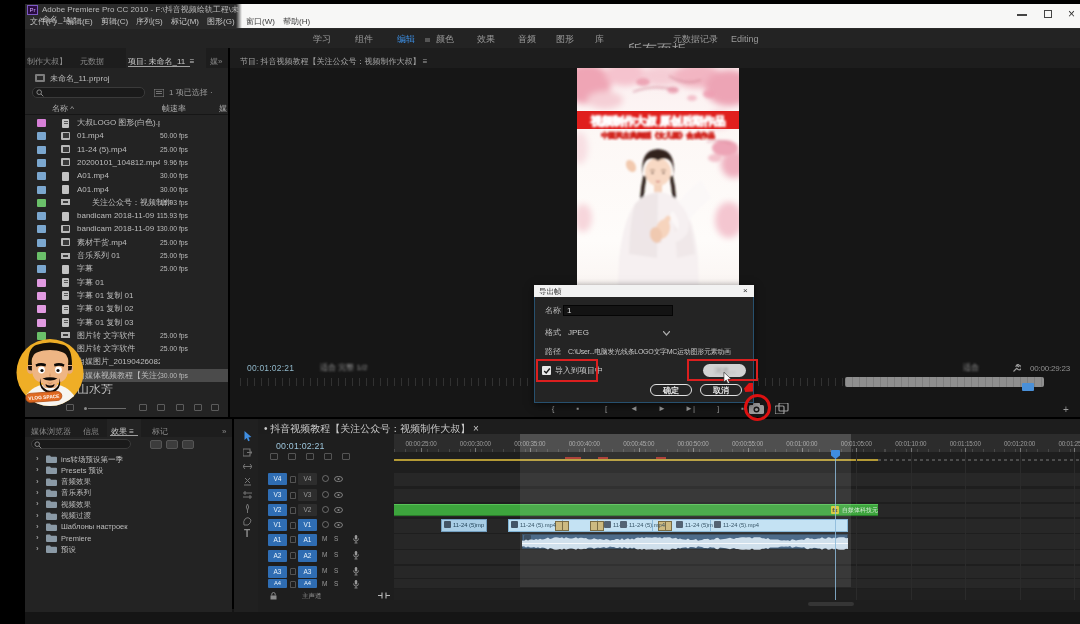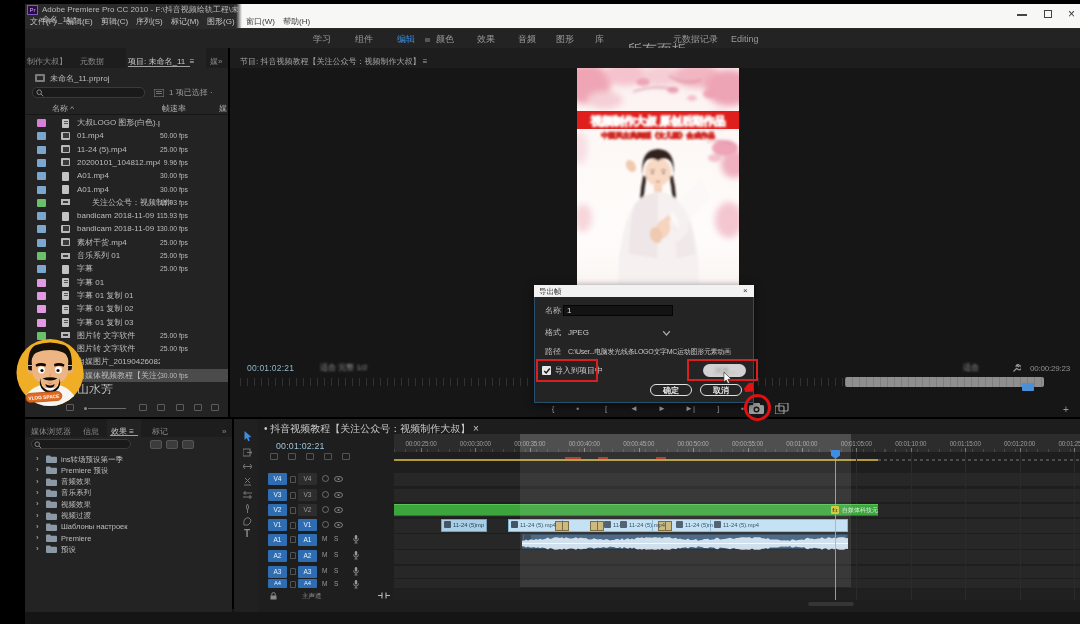--- a/index.html
+++ b/index.html
@@ -386,21 +386,21 @@
 <div class="abs" style="left:182px;top:440px;width:12px;height:9px;background:#3c3c3c;border-radius:2px;border:1px solid #555"></div>
 <div class="abs" style="left:36px;top:454.0px;width:6px;height:9px;color:#9a9a9a;font-size:8px;line-height:9px;font-weight:bold">›</div>
 <svg class="abs" style="left:46px;top:455.0px" width="11" height="8" viewBox="0 0 11 8">
       <path d="M0 1.5 Q0 0.5 1 0.5 L4 0.5 L5 1.8 L10 1.8 Q11 1.8 11 2.8 L11 7 Q11 8 10 8 L1 8 Q0 8 0 7 Z" fill="#8a99a5"></path>
     </svg>
 <div class="abs b6" style="left:61px;top:454.5px;width:120px;height:9px;color:#bdbdbd;font-size:7.5px;line-height:9px;white-space:nowrap">ins转场预设第一季</div>
 <div class="abs" style="left:36px;top:465.3px;width:6px;height:9px;color:#9a9a9a;font-size:8px;line-height:9px;font-weight:bold">›</div>
 <svg class="abs" style="left:46px;top:466.3px" width="11" height="8" viewBox="0 0 11 8">
       <path d="M0 1.5 Q0 0.5 1 0.5 L4 0.5 L5 1.8 L10 1.8 Q11 1.8 11 2.8 L11 7 Q11 8 10 8 L1 8 Q0 8 0 7 Z" fill="#8a99a5"></path>
     </svg>
-<div class="abs b6" style="left:61px;top:465.8px;width:120px;height:9px;color:#bdbdbd;font-size:7.5px;line-height:9px;white-space:nowrap">Premiere 预设</div>
+<div class="abs b6" style="left:61px;top:465.8px;width:120px;height:9px;color:#bdbdbd;font-size:7.5px;line-height:9px;white-space:nowrap">Presets 预设</div>
 <div class="abs" style="left:36px;top:476.6px;width:6px;height:9px;color:#9a9a9a;font-size:8px;line-height:9px;font-weight:bold">›</div>
 <svg class="abs" style="left:46px;top:477.6px" width="11" height="8" viewBox="0 0 11 8">
       <path d="M0 1.5 Q0 0.5 1 0.5 L4 0.5 L5 1.8 L10 1.8 Q11 1.8 11 2.8 L11 7 Q11 8 10 8 L1 8 Q0 8 0 7 Z" fill="#8a99a5"></path>
     </svg>
 <div class="abs b6" style="left:61px;top:477.1px;width:120px;height:9px;color:#bdbdbd;font-size:7.5px;line-height:9px;white-space:nowrap">音频效果</div>
 <div class="abs" style="left:36px;top:487.9px;width:6px;height:9px;color:#9a9a9a;font-size:8px;line-height:9px;font-weight:bold">›</div>
 <svg class="abs" style="left:46px;top:488.9px" width="11" height="8" viewBox="0 0 11 8">
       <path d="M0 1.5 Q0 0.5 1 0.5 L4 0.5 L5 1.8 L10 1.8 Q11 1.8 11 2.8 L11 7 Q11 8 10 8 L1 8 Q0 8 0 7 Z" fill="#8a99a5"></path>
     </svg>
 <div class="abs b6" style="left:61px;top:488.4px;width:120px;height:9px;color:#bdbdbd;font-size:7.5px;line-height:9px;white-space:nowrap">音乐系列</div>

